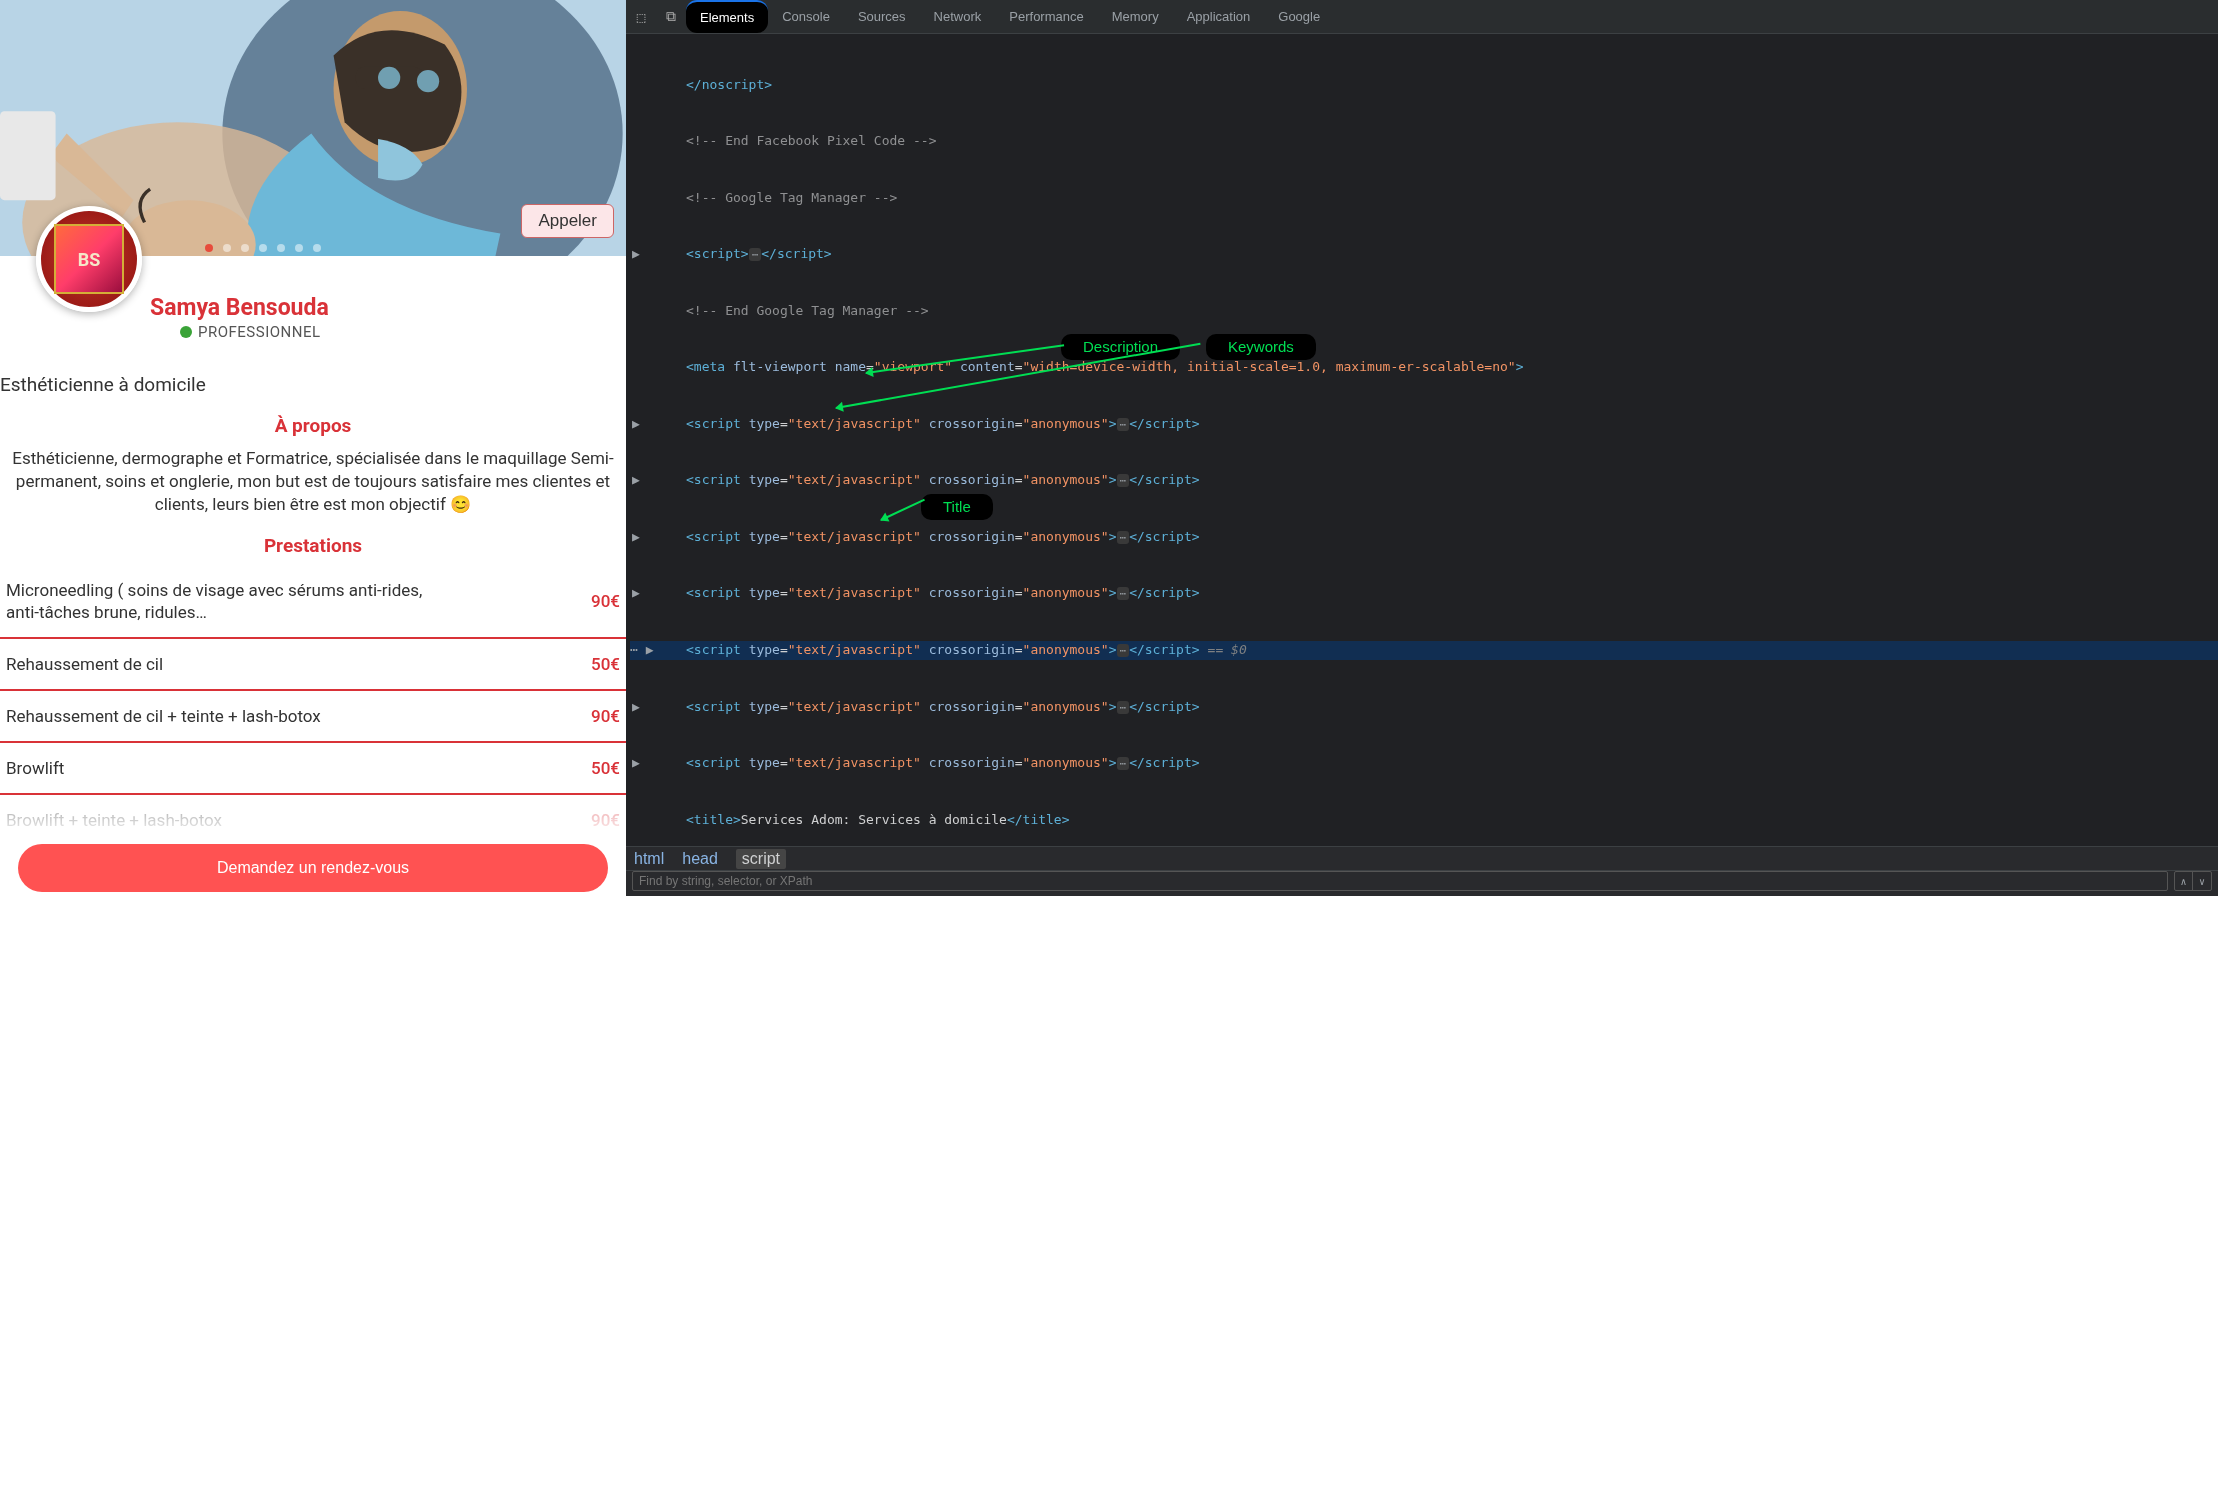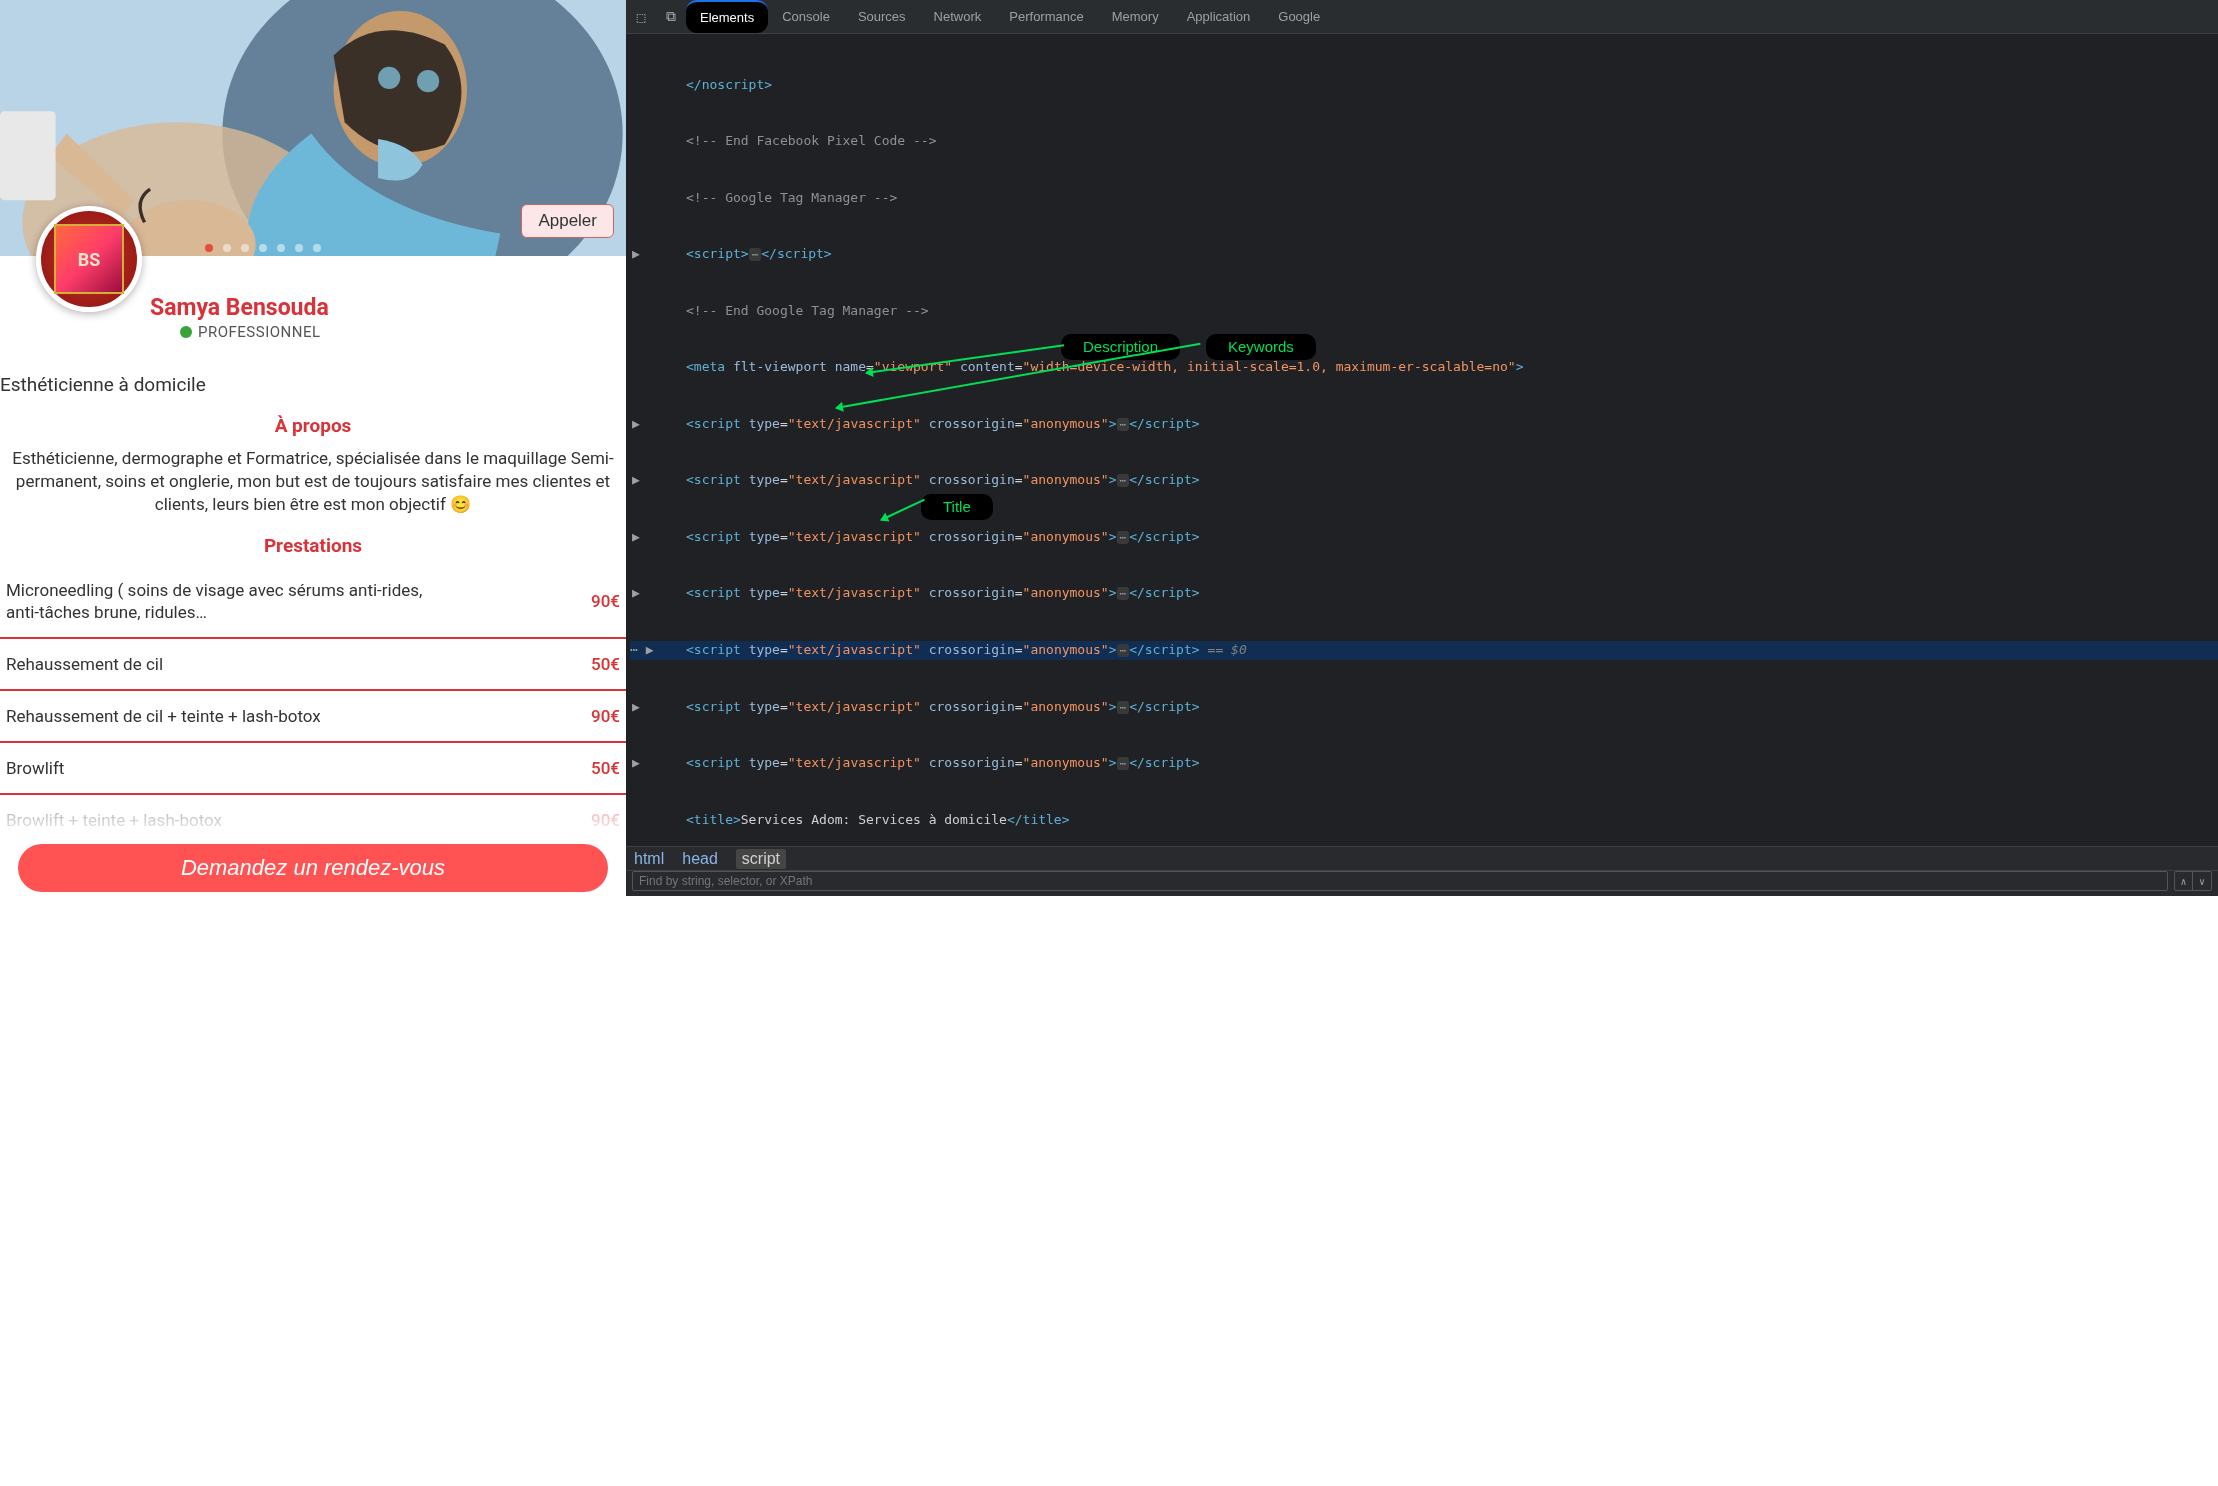--- a/index.html
+++ b/index.html
@@ -24,21 +24,21 @@
 .status-label { color: #555; font-size: 15px; letter-spacing: 0.5px; }
 .profile-subtitle { text-align: left; color: #333; font-size: 19px; padding-top: 32px; }
 .section-heading { text-align: center; color: #d93238; font-size: 19px; font-weight: 700; padding-top: 18px; }
 .about-text { text-align: center; color: #333; font-size: 17px; padding: 10px 6px 0; line-height: 1.35; }
 .service-list { padding-top: 8px; }
 .service-row { display: flex; justify-content: space-between; align-items: center; padding: 14px 6px; border-bottom: 2px solid #d93238; }
 .service-row:last-child { border-bottom: none; }
 .service-name { color: #333; font-size: 17px; max-width: 440px; line-height: 1.3; }
 .service-price { color: #d93238; font-size: 17px; font-weight: 500; }
 .fade-bottom { position: absolute; bottom: 56px; left: 0; right: 0; height: 30px; background: linear-gradient(to bottom, transparent, #fff); }
-.cta-button { position: absolute; bottom: 4px; left: 18px; right: 18px; background: #ff5252; color: #fff; border: none; border-radius: 28px; height: 48px; font-size: 22px; font-weight: 500; cursor: pointer; font-style: italic; }
+.cta-button { position: absolute; bottom: 4px; left: 18px; right: 18px; background: #ff5252; color: #fff; border: none; border-radius: 28px; height: 48px; font-size: 16px; font-weight: 500; cursor: pointer; }
 
 
 .dt-tabs { display: flex; align-items: center; height: 34px; background: #2a2d2f; border-bottom: 1px solid #3c4043; }
 .dt-tab-icon { width: 30px; display: flex; justify-content: center; color: #b0b0b0; font-size: 14px; }
 .dt-tab { padding: 0 14px; color: #9aa0a6; font-family: -apple-system, sans-serif; font-size: 13px; height: 100%; display: flex; align-items: center; cursor: pointer; }
 .dt-tab.active { background: #000; color: #fff; border-top: 2px solid #1a73e8; border-radius: 11px; }
 .dt-code { flex: 1; overflow: auto; padding: 4px 0 4px 4px; line-height: 1.45; white-space: pre; position: relative; }
 .dt-code-line { display: flex; }
 .caret { width: 12px; color: #9aa0a6; text-align: center; cursor: pointer; flex-shrink: 0; }
 .indent { display: inline-block; } .i2 { width: 44px; }

